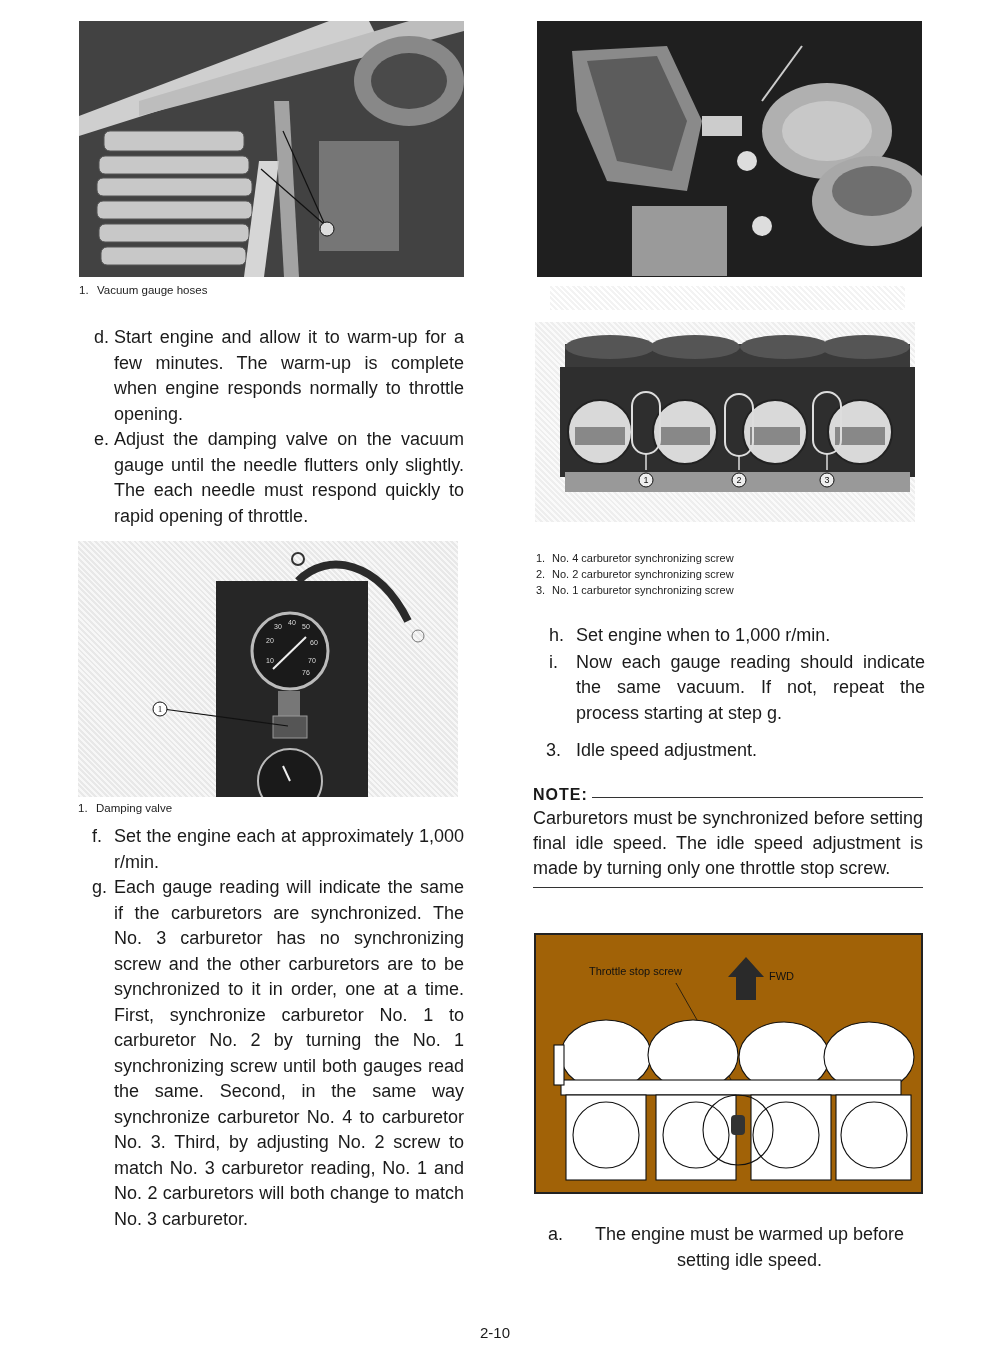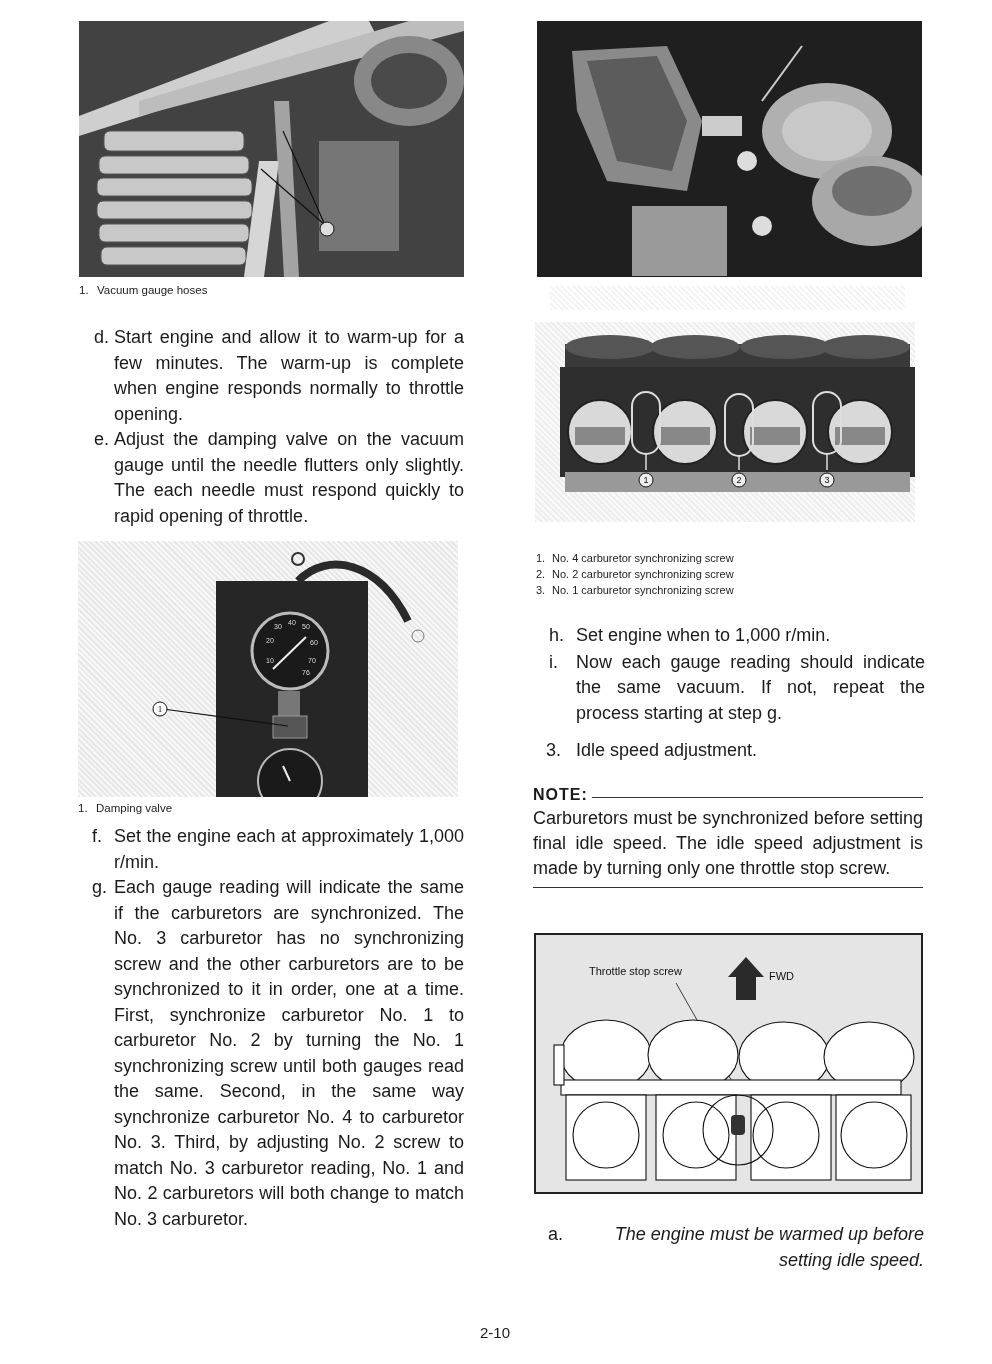--- a/index.html
+++ b/index.html
@@ -18,21 +18,21 @@
   .caption-list .item { display: flex; }
   .caption-list .num { width: 16px; }
   .body-text { font-size: 18px; line-height: 25.5px; color: #1a1a1a; }
   .step { display: flex; text-align: justify; }
   .step .mark { flex: 0 0 auto; width: 20px; }
   .step .txt { flex: 1; text-align: justify; }
   .note-head { font-weight: bold; font-size: 16px; letter-spacing: 1px; display: flex; align-items: center; }
   .note-head .rule { flex: 1; height: 1px; background: #333; margin-left: 4px; margin-top: 4px; }
   .note-body { font-size: 18px; line-height: 25px; text-align: justify; }
   .note-bottom { height: 1px; background: #333; }
-  .diagram-box { border: 2px solid #222; background: #e5e5e5; }
+  .diagram-box { border: 2px solid #222; background: #a16207; }
   .page-num { font-size: 15px; margin-top: 6px; }
 </style>
 </head>
 <body>
 
 <div class="abs photo" style="left:79px; top:21px; width:385px; height:256px;">
   <svg viewBox="0 0 385 256" preserveAspectRatio="none">
     <rect width="385" height="256" fill="#3a3a3a"></rect>
     <rect x="0" y="0" width="385" height="256" fill="#555" opacity="0.3"></rect>
     <polygon points="0,95 0,115 300,20 290,0 250,0" fill="#cfcfcf"></polygon>
@@ -246,17 +246,17 @@
     </g>
     <g fill="#333">
       <rect x="195" y="180" width="14" height="20" rx="4"></rect>
     </g>
   </svg>
 </div>
 
 <div class="abs body-text" style="left:548px; top:1222px; width:376px;">
   <div class="step">
     <span class="mark" style="width:27px;">a.</span>
-    <span class="txt" style="text-align:right;font-style:italic;">The engine must be warmed up before setting idle speed.</span>
+    <span class="txt" style="text-align:center;">The engine must be warmed up before setting idle speed.</span>
   </div>
 </div>
 
 <div class="abs page-num" style="left:480px; top:1318px;">2-10</div>
 
 </body></html>

